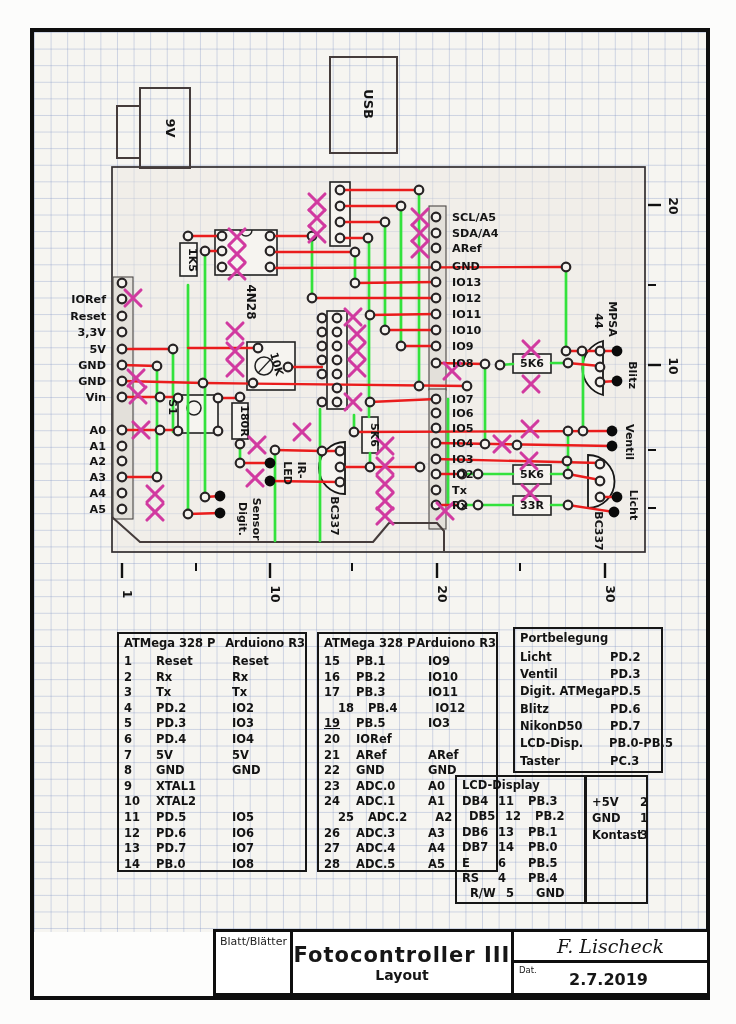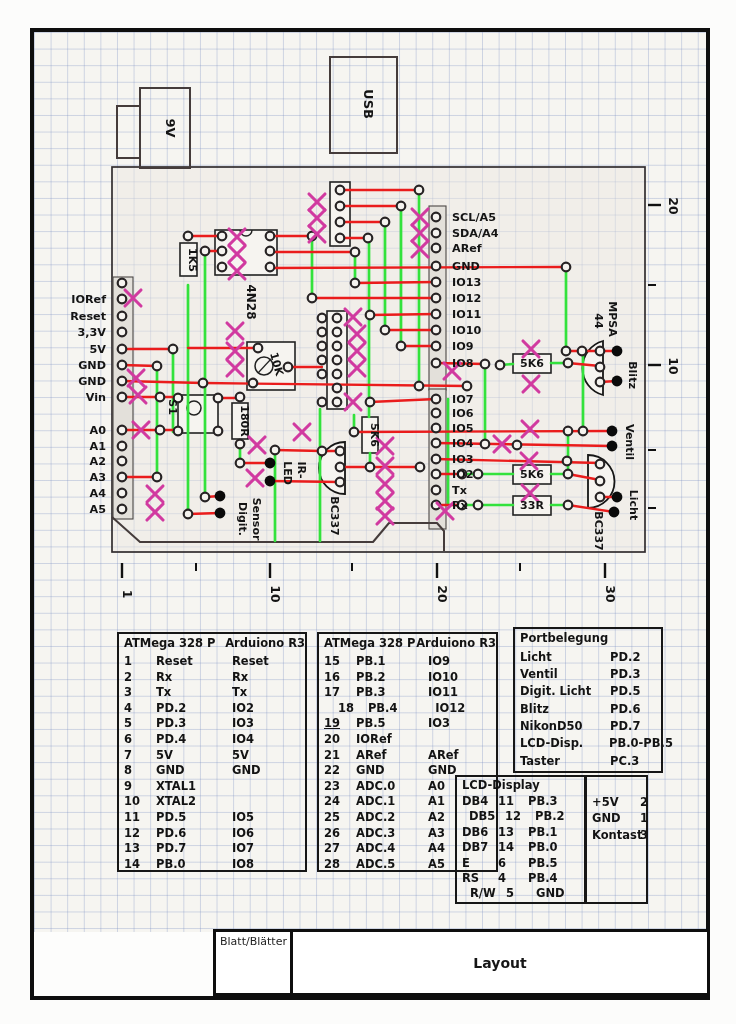--- a/index.html
+++ b/index.html
@@ -561,21 +561,21 @@
           <span style="width: 32px; padding-left: 5px;">23</span>
           <span style="width: 72px;">ADC.0</span>
           <span style="width: 65px;">A0</span>
         </div>
         <div class="tr" style="height: 15.6px;">
           <span style="width: 32px; padding-left: 5px;">24</span>
           <span style="width: 72px;">ADC.1</span>
           <span style="width: 65px;">A1</span>
         </div>
         <div class="tr" style="height: 15.6px;">
-          <span style="width: 32px; padding-left: 5px;">25</span>
+          <span style="width: 32px; padding-left: 5px; margin-left: 14px;">25</span>
           <span style="width: 72px;">ADC.2</span>
           <span style="width: 65px;">A2</span>
         </div>
         <div class="tr" style="height: 15.6px;">
           <span style="width: 32px; padding-left: 5px;">26</span>
           <span style="width: 72px;">ADC.3</span>
           <span style="width: 65px;">A3</span>
         </div>
         <div class="tr" style="height: 15.6px;">
           <span style="width: 32px; padding-left: 5px;">27</span>
@@ -595,21 +595,21 @@
     <div class="rows">
         <div class="tr" style="height: 17.3px;">
           <span style="width: 92px; padding-left: 5px;">Licht</span>
           <span style="width: 52px;">PD.2</span>
         </div>
         <div class="tr" style="height: 17.3px;">
           <span style="width: 92px; padding-left: 5px;">Ventil</span>
           <span style="width: 52px;">PD.3</span>
         </div>
         <div class="tr" style="height: 17.3px;">
-          <span style="width: 92px; padding-left: 5px;">Digit. Licht</span>
+          <span style="width: 92px; padding-left: 5px;">Digit. ATMega</span>
           <span style="width: 52px;">PD.5</span>
         </div>
         <div class="tr" style="height: 17.3px;">
           <span style="width: 92px; padding-left: 5px;">Blitz</span>
           <span style="width: 52px;">PD.6</span>
         </div>
         <div class="tr" style="height: 17.3px;">
           <span style="width: 92px; padding-left: 5px;">NikonD50</span>
           <span style="width: 52px;">PD.7</span>
         </div>
@@ -679,16 +679,24 @@
             <span style="width: 48px; padding-left: 5px;">Kontast</span>
             <span style="width: 16px;">3</span>
           </div>
         </div>
     </div>
   </div>
 
   <div class="titleblock">
     <div class="tb-sheet">Blatt/Blätter</div>
     <div class="tb-main">
+      <div class="tb-title">Fotocontroller III</div>
       <div class="tb-sub">Layout</div>
+    </div>
+    <div class="tb-right">
+      <div class="tb-author">F. Lischeck</div>
+      <div class="tb-date">
+        <span class="dlab">Dat.</span>
+        <span class="dval">2.7.2019</span>
+      </div>
     </div>
   </div>
 </div>
 
 </body></html>

